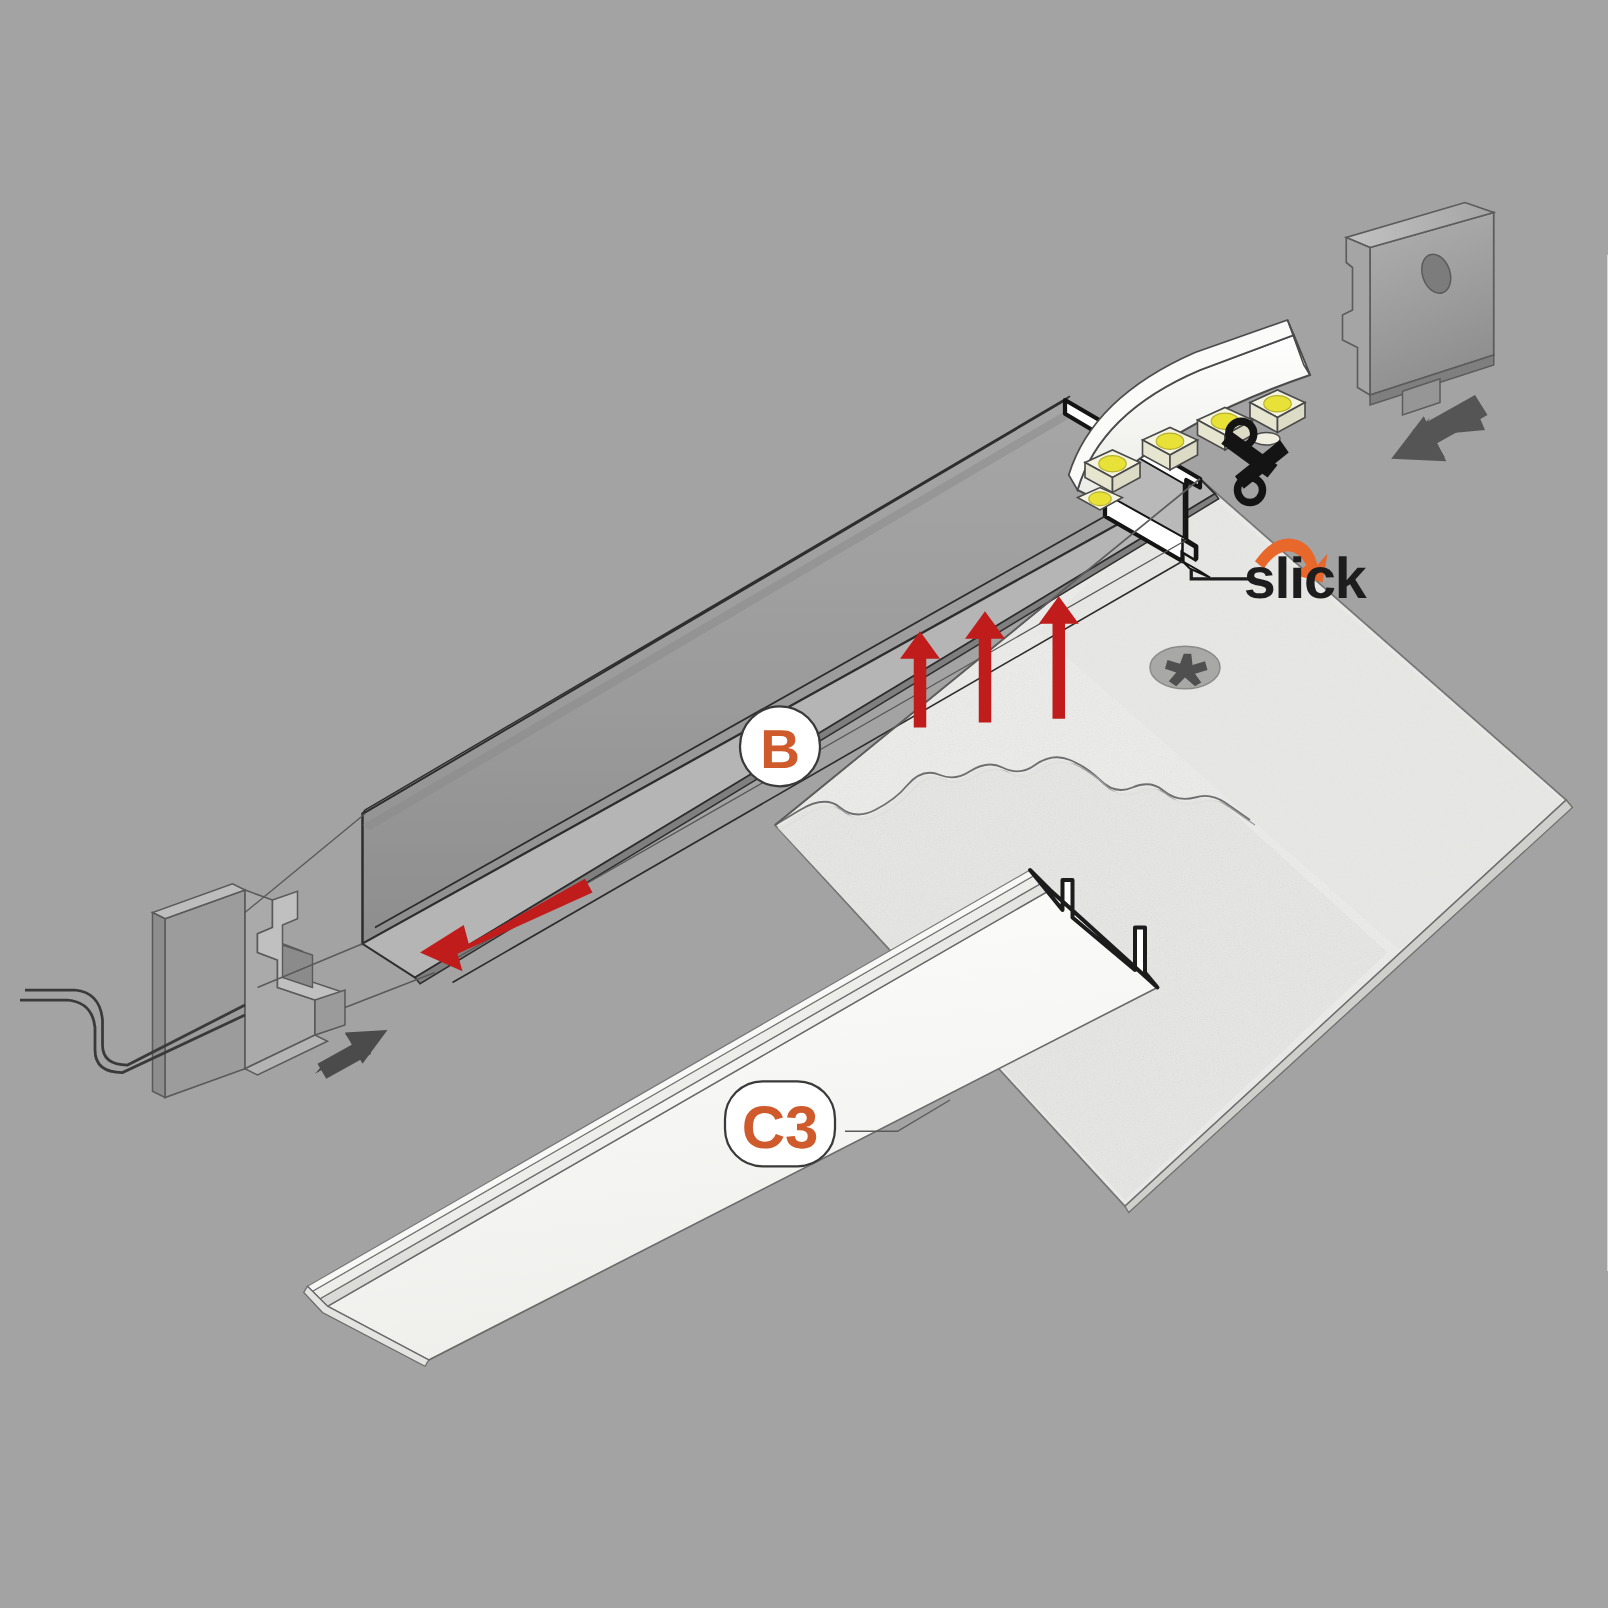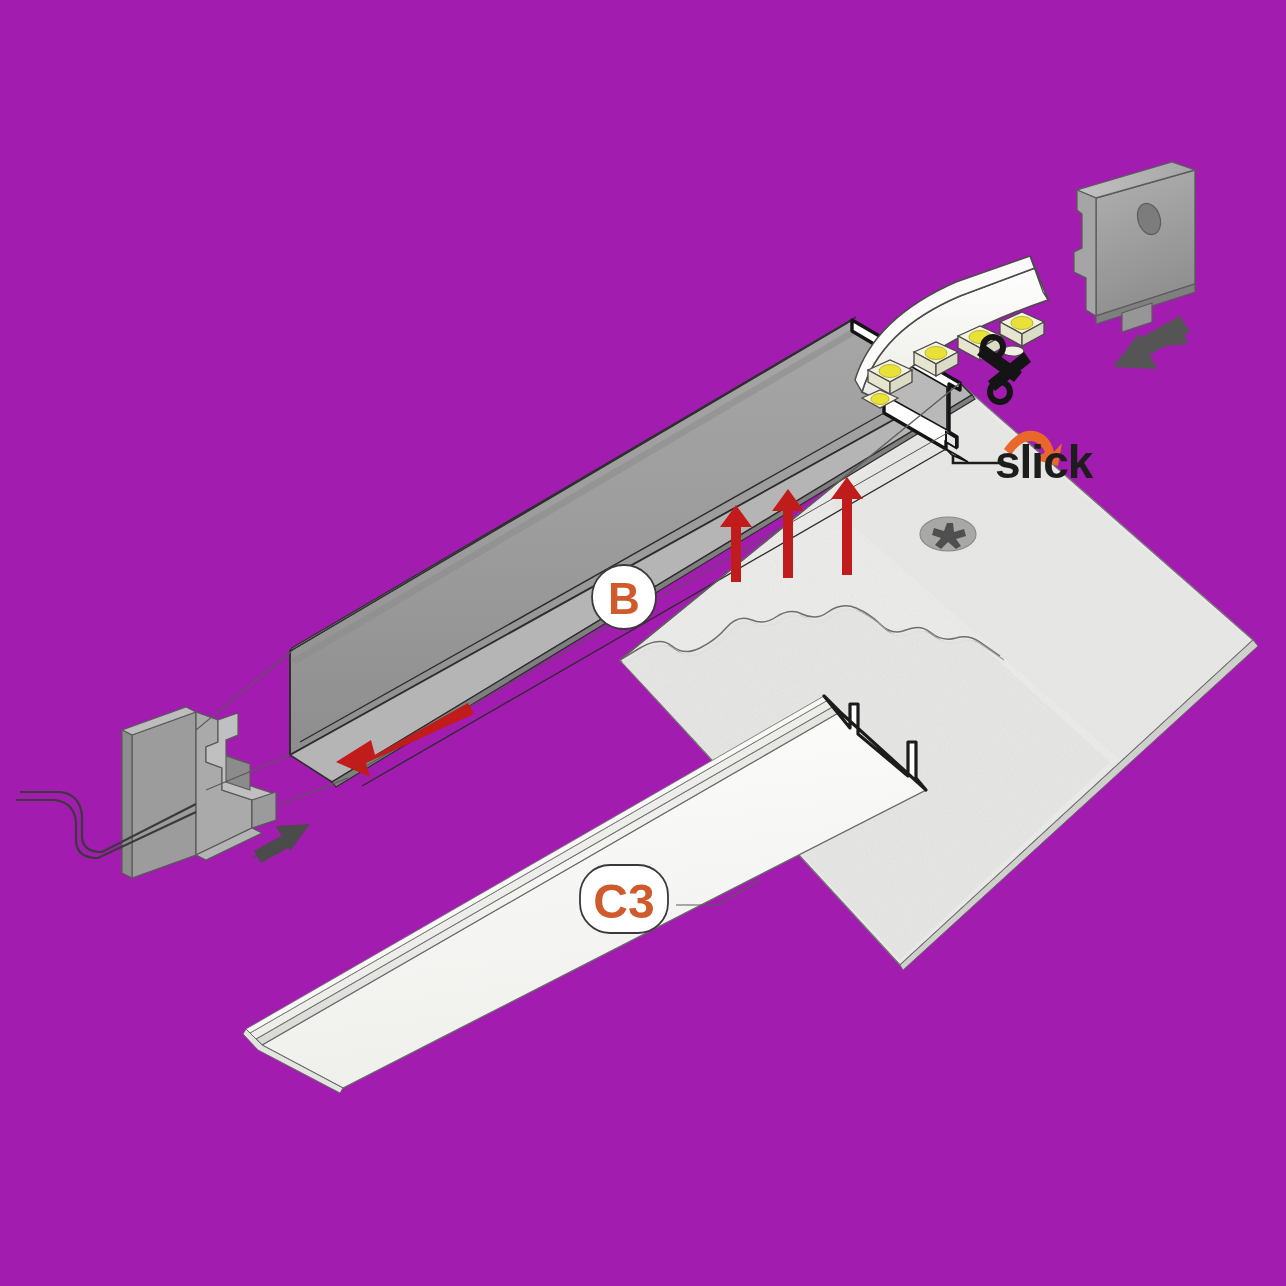--- a/index.html
+++ b/index.html
@@ -10,21 +10,21 @@
   body {
     width: 1286px;
     height: 1286px;
     font-family: "Liberation Sans", sans-serif;
     overflow: hidden;
   }
   #stage {
     position: relative;
     width: 1286px;
     height: 1286px;
-    background: #a21caf;
+    background: #a3a3a3;
   }
   svg.scene {
     position: absolute;
     left: 0;
     top: 0;
     width: 1286px;
     height: 1286px;
     display: block;
   }
   .lbl-letter {

